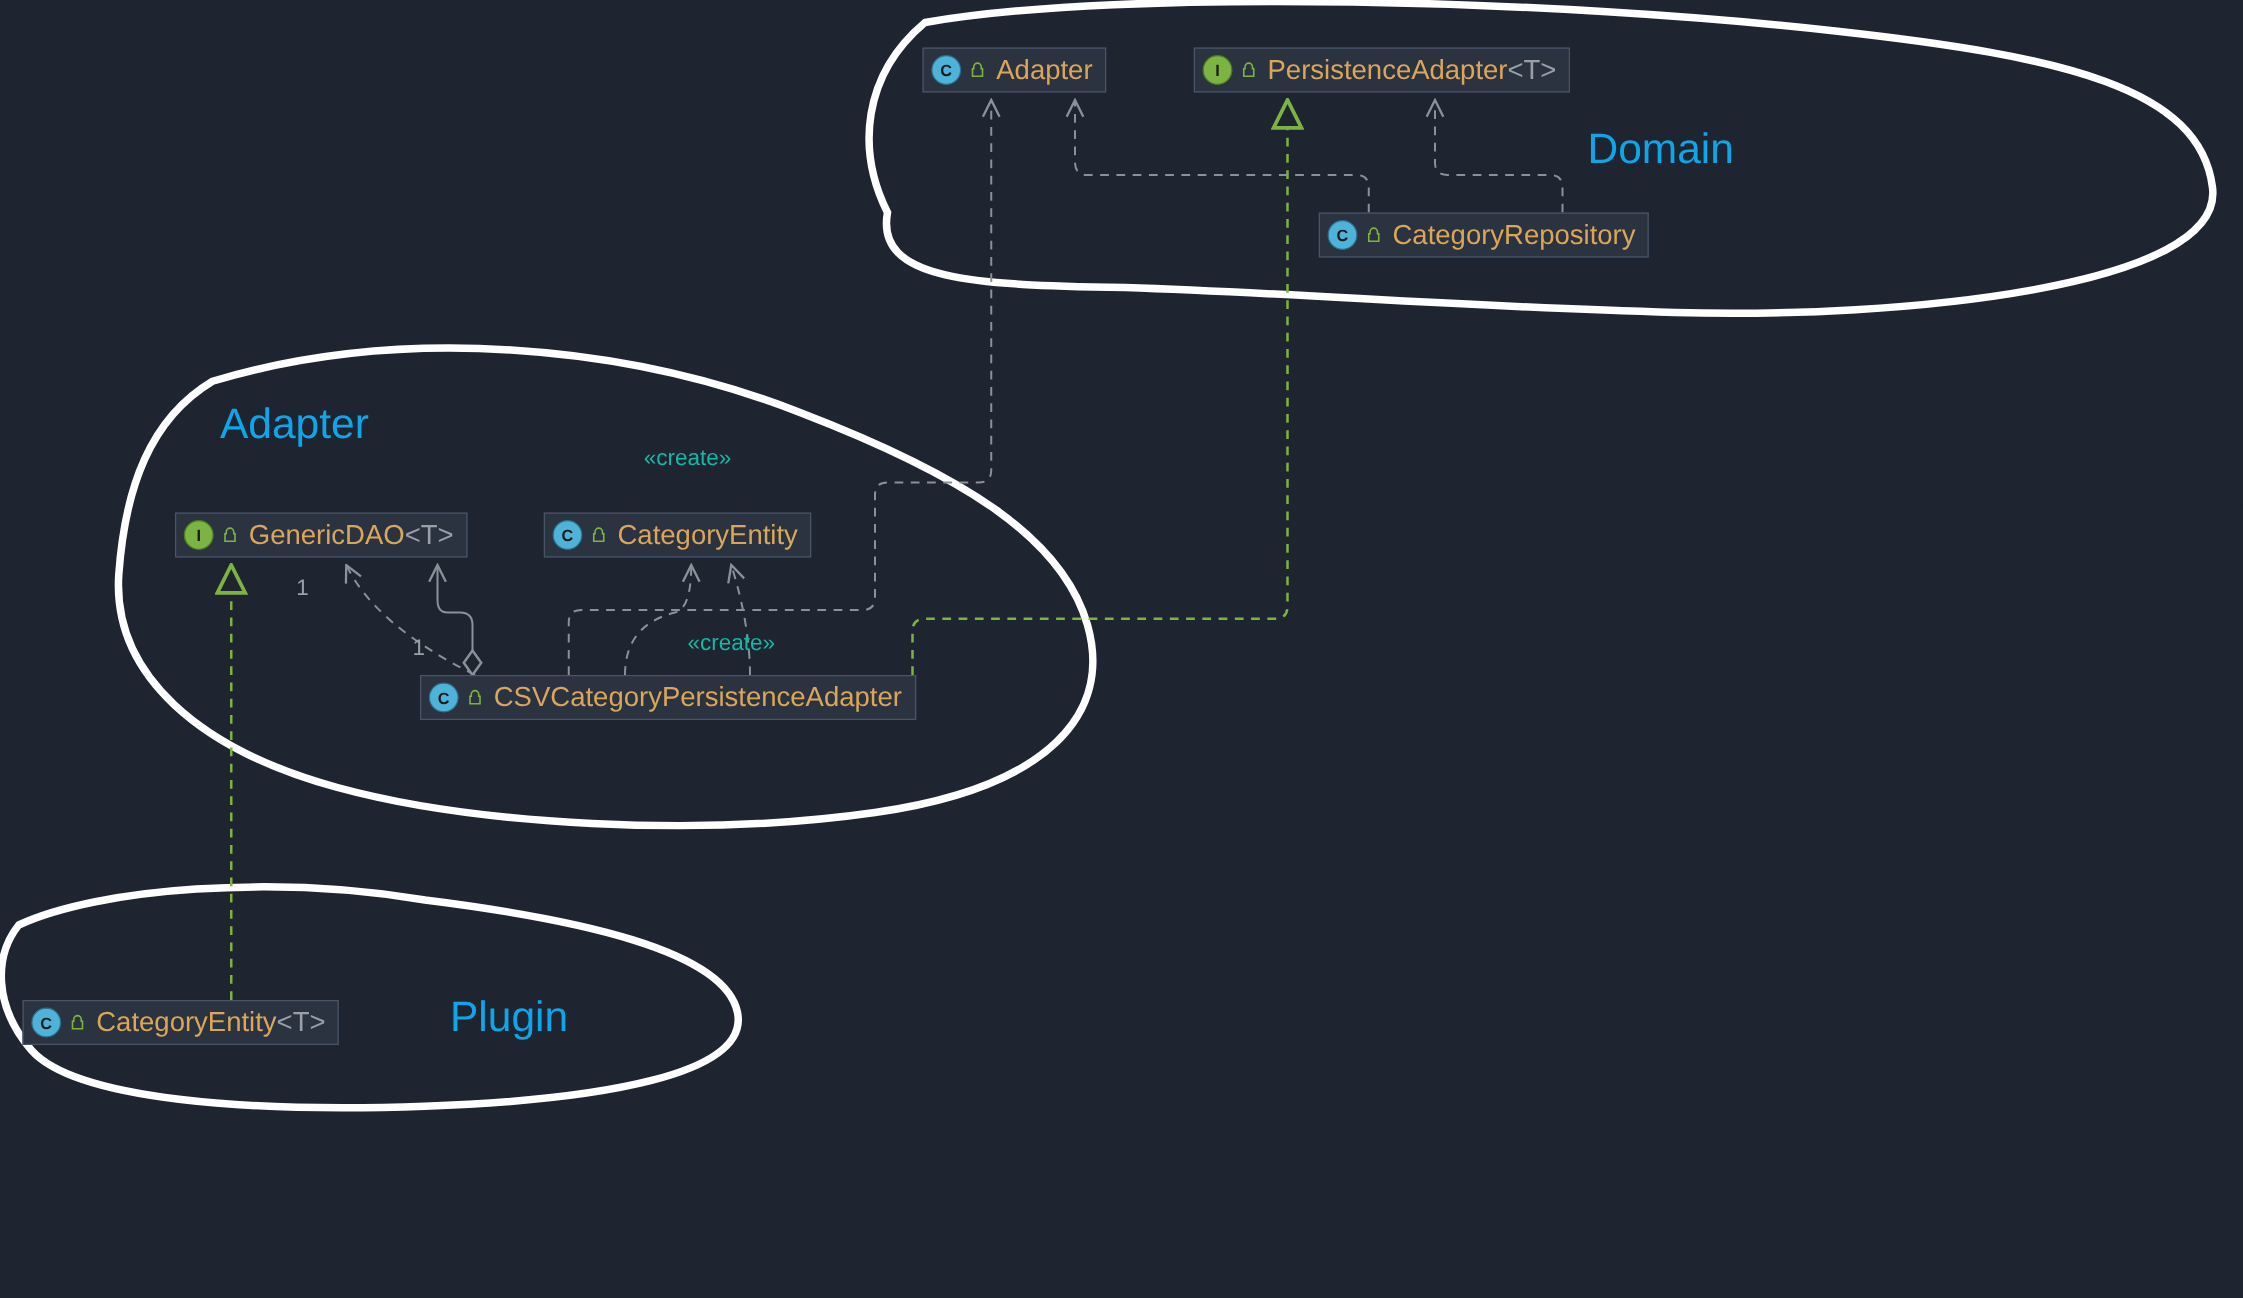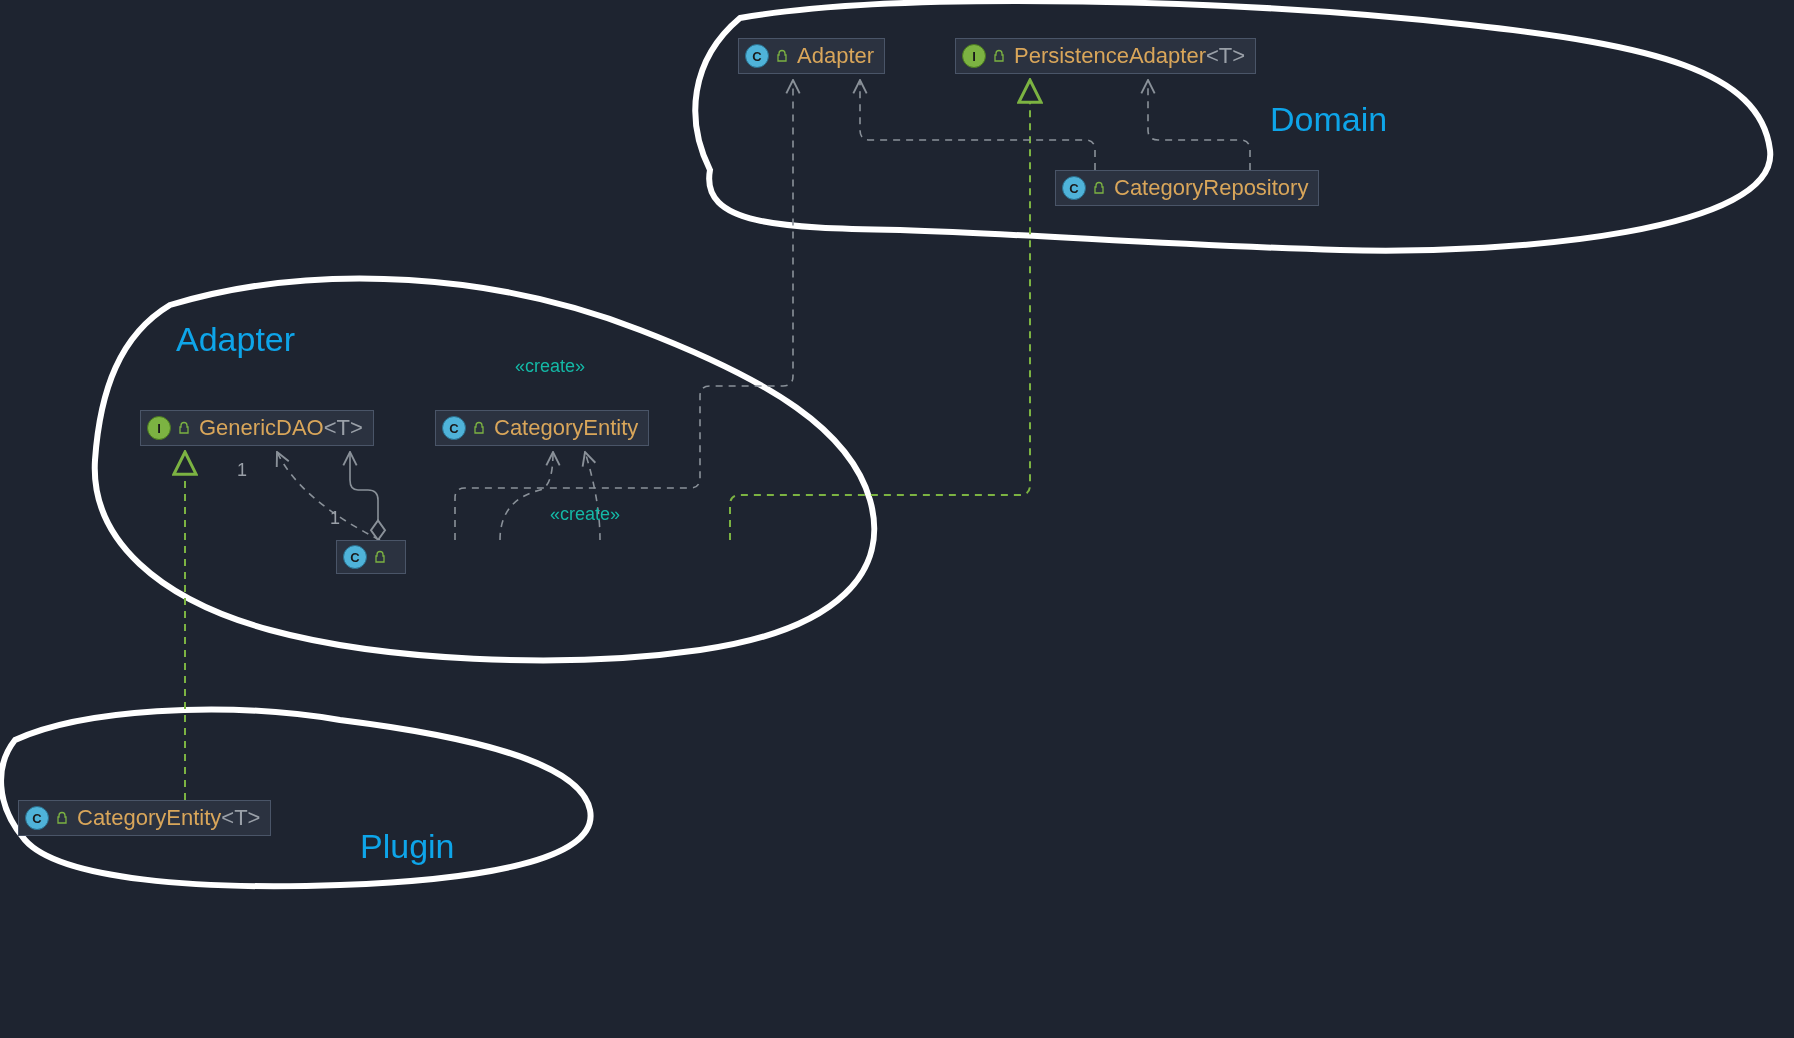--- a/index.html
+++ b/index.html
@@ -52,21 +52,21 @@
 
     <path d="M455,540 L455,498 Q455,488 465,488 L690,488 Q700,488 700,478 L700,396 Q700,386 710,386 L783,386 Q793,386 793,376 L793,80" fill="none" stroke="#8a9199" stroke-width="1.6" stroke-dasharray="7 6" marker-end="url(#arrow-open)"></path>
 
     <path d="M1095,170 L1095,150 Q1095,140 1085,140 L870,140 Q860,140 860,130 L860,80" fill="none" stroke="#8a9199" stroke-width="1.6" stroke-dasharray="7 6" marker-end="url(#arrow-open)"></path>
 
     <path d="M1250,170 L1250,150 Q1250,140 1240,140 L1158,140 Q1148,140 1148,130 L1148,80" fill="none" stroke="#8a9199" stroke-width="1.6" stroke-dasharray="7 6" marker-end="url(#arrow-open)"></path>
   </svg>
 
   <div class="region-label" style="left:1270px;top:100px;">Domain</div>
   <div class="region-label" style="left:176px;top:320px;">Adapter</div>
-  <div class="region-label" style="left:360px;top:795px;margin-top:32px;">Plugin</div>
+  <div class="region-label" style="left:360px;top:795px;">Plugin</div>
 
   <div class="edge-label" style="left:515px;top:356px;">«create»</div>
   <div class="edge-label" style="left:550px;top:504px;">«create»</div>
   <div class="mult" style="left:237px;top:460px;">1</div>
   <div class="mult" style="left:330px;top:508px;">1</div>
 
   <div class="node" style="left:738px;top:38px;">
     <span class="badge badge-c">C</span>
     <span class="lock"><svg viewBox="0 0 14 14">
           <path d="M4 6V4.5a3 3 0 016 0V6h1v6H3V6h1z" fill="none" stroke="#7cb342" stroke-width="1.3"></path>
@@ -104,20 +104,21 @@
           <path d="M4 6V4.5a3 3 0 016 0V6h1v6H3V6h1z" fill="none" stroke="#7cb342" stroke-width="1.3"></path>
         </svg></span>
     <span class="name"><span>CategoryEntity</span><span class="generic"></span></span>
   </div>
 
   <div class="node" style="left:336px;top:540px;">
     <span class="badge badge-c">C</span>
     <span class="lock"><svg viewBox="0 0 14 14">
           <path d="M4 6V4.5a3 3 0 016 0V6h1v6H3V6h1z" fill="none" stroke="#7cb342" stroke-width="1.3"></path>
         </svg></span>
+    <span class="name"><span>CSVCategoryPersistenceAdapter</span><span class="generic"></span></span>
   </div>
 
   <div class="node" style="left:18px;top:800px;">
     <span class="badge badge-c">C</span>
     <span class="lock"><svg viewBox="0 0 14 14">
           <path d="M4 6V4.5a3 3 0 016 0V6h1v6H3V6h1z" fill="none" stroke="#7cb342" stroke-width="1.3"></path>
         </svg></span>
     <span class="name"><span>CategoryEntity</span><span class="generic">&lt;T&gt;</span></span>
   </div>
 

